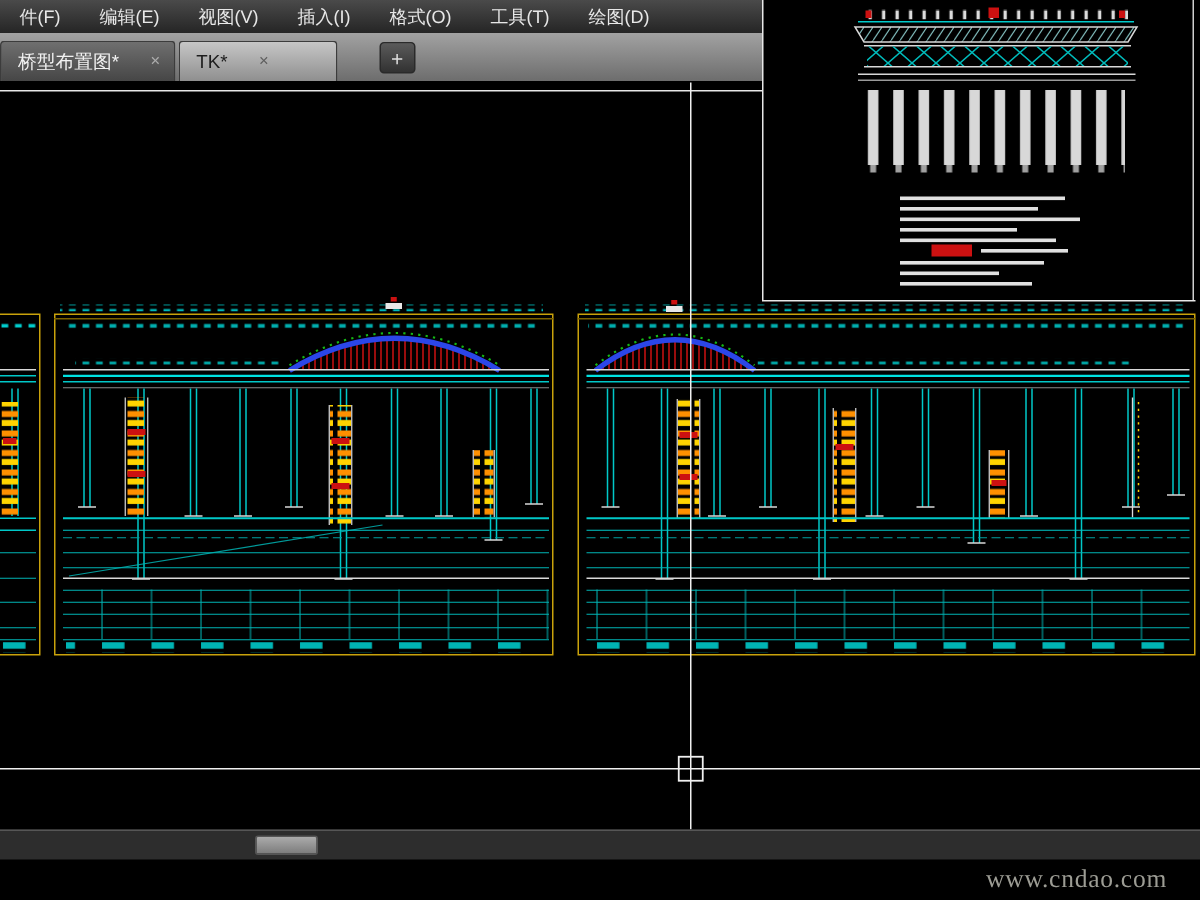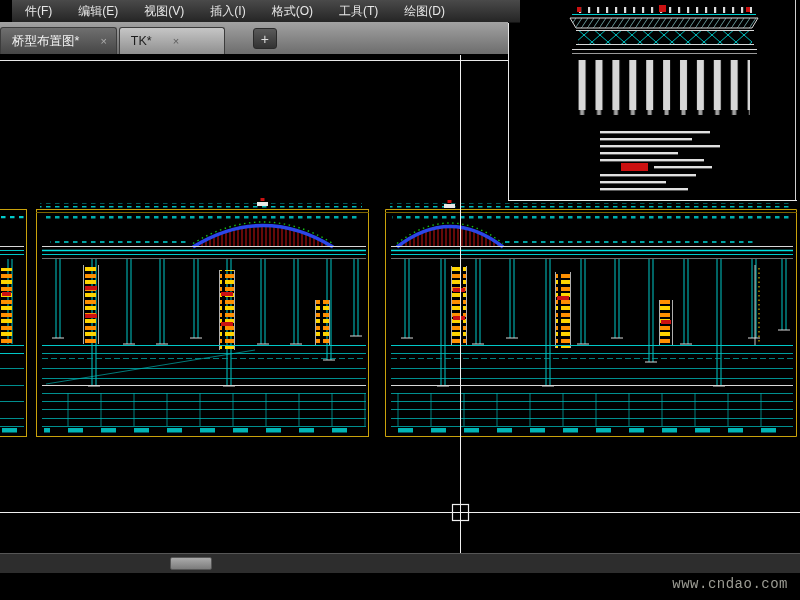--- a/index.html
+++ b/index.html
@@ -1,19 +1,19 @@
 <!DOCTYPE html>
 <html><head>
 <meta charset="utf-8">
 <style>
   html,body{margin:0;padding:0;background:#111;}
   .screen{position:relative;width:800px;height:600px;background:#000;overflow:hidden;
           font-family:"Liberation Sans",sans-serif;}
   
-  .menubar{position:absolute;left:12px;top:0;width:508px;height:22px;z-index:3;
+  .menubar{position:absolute;left:0;top:0;width:508px;height:22px;z-index:3;
            background:linear-gradient(#4a4a4a,#252525);border-bottom:1px solid #141414;
            display:flex;align-items:center;}
   .menu-item{color:#e8e8e8;font-size:12px;padding:0 13px;height:100%;
              display:flex;align-items:center;cursor:default;white-space:nowrap;}
   
   .tabbar{position:absolute;left:0;top:22px;width:508px;height:32px;z-index:3;
           background:linear-gradient(#a2a2a2,#6d6d6d);display:flex;align-items:flex-end;}
   .tab{height:27px;box-sizing:border-box;display:flex;align-items:center;gap:21px;
        padding:0 9px 0 11px;font-size:12.5px;border:1px solid #3c3c3c;border-bottom:none;
        border-radius:3px 3px 0 0;margin-right:2px;white-space:nowrap;}
@@ -28,22 +28,22 @@
   
   .canvas{position:absolute;inset:0;z-index:1;}
   .canvas svg{position:absolute;left:0;top:0;}
   
   .hscroll{position:absolute;left:0;top:553px;width:800px;height:20px;z-index:3;
            background:#2d2d2d;border-top:1px solid #565656;box-sizing:border-box;}
   .hthumb{position:absolute;left:170px;top:3px;width:42px;height:13px;border-radius:2px;
           background:linear-gradient(#ababab,#7c7c7c);border:1px solid #555;box-sizing:border-box;}
   
   .bottomstrip{position:absolute;left:0;top:574px;width:800px;height:26px;background:#000;z-index:3;}
-  .watermark{position:absolute;right:12px;top:2px;color:#9c9c94;
-             font-family:Liberation Mono, monospace;font-size:14px;letter-spacing:.5px;}
+  .watermark{position:absolute;right:22px;top:2px;color:#9c9c94;
+             font-family:Liberation Serif, serif;font-size:17px;letter-spacing:.5px;}
 </style>
 </head>
 <body>
 
 <div class="screen">
 
   <div class="canvas">
     <svg width="800" height="600" viewBox="0 0 800 600">
       <defs>
         <pattern id="redhatch" width="4" height="6" patternUnits="userSpaceOnUse">

